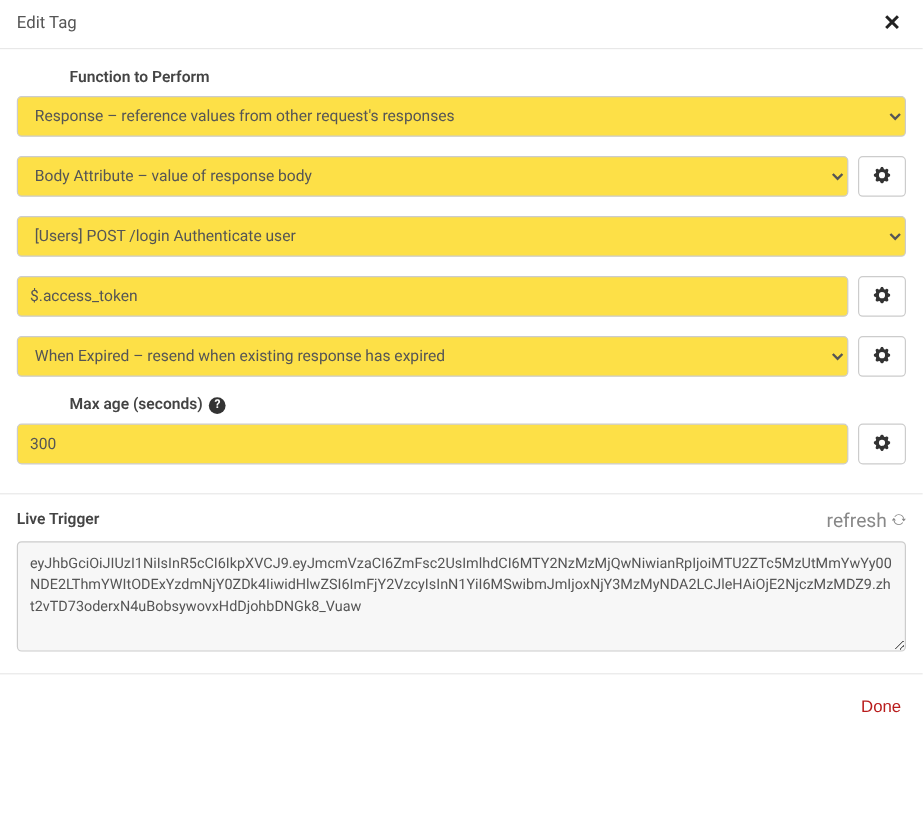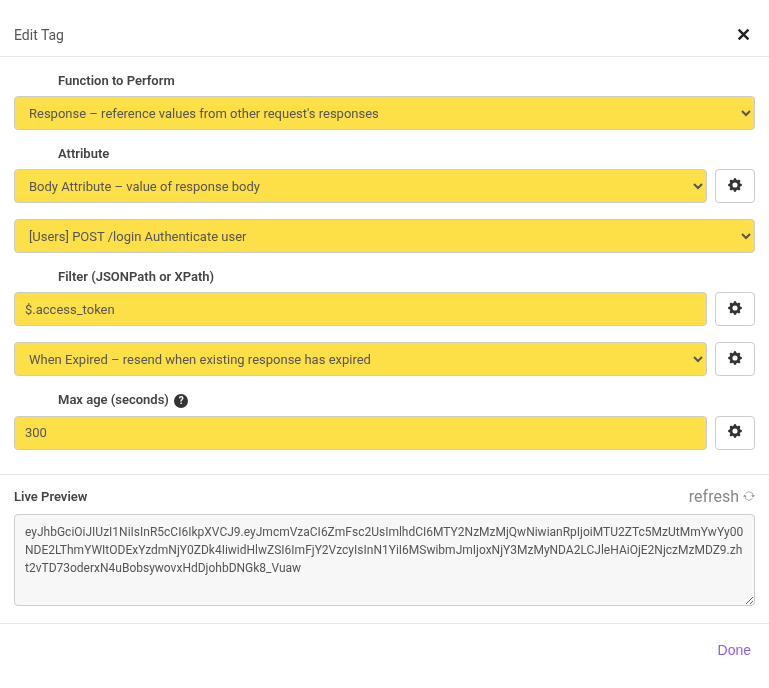--- a/index.html
+++ b/index.html
@@ -14,21 +14,20 @@
   .dialog {
     width: 769px;
     background: #fff;
   }
   .header {
     display: flex;
     align-items: center;
     justify-content: space-between;
     padding: 10px 14px 12px 14px;
     border-bottom: 1px solid #e8e8e8;
-    margin-top: 16px;
   }
   .header-title {
     font-size: 14px;
     color: #555;
   }
   .close-btn {
     background: none;
     border: none;
     font-size: 18px;
     font-weight: bold;
@@ -143,21 +142,21 @@
   }
   .footer {
     border-top: 1px solid #e8e8e8;
     padding: 14px 16px;
     text-align: right;
   }
   .done-btn {
     background: none;
     border: none;
     font-size: 14px;
-    color: #8b5cf6;
+    color: #b91c1c;
     cursor: pointer;
     padding: 4px 2px;
   }
 </style>
 </head>
 <body>
 
 <div class="dialog">
 
   <div class="header">
@@ -172,21 +171,20 @@
     <div class="form-row">
       <label class="label">Function to Perform</label>
       <div class="field-line">
         <select class="select">
           <option>Response – reference values from other request's responses</option>
         </select>
       </div>
     </div>
 
     <div class="form-row">
-      <label class="label">Attribute</label>
       <div class="field-line">
         <select class="select">
           <option>Body Attribute – value of response body</option>
         </select>
         <button class="gear-btn">
           <span>
             <svg viewBox="0 0 16 16" fill="currentColor">
                 <path d="M9.405 1.05c-.413-1.4-2.397-1.4-2.81 0l-.1.34a1.464 1.464 0 0 1-2.105.872l-.31-.17c-1.283-.698-2.686.705-1.987 1.987l.169.311c.446.82.023 1.841-.872 2.105l-.34.1c-1.4.413-1.4 2.397 0 2.81l.34.1a1.464 1.464 0 0 1 .872 2.105l-.17.31c-.698 1.283.705 2.686 1.987 1.987l.311-.169a1.464 1.464 0 0 1 2.105.872l.1.34c.413 1.4 2.397 1.4 2.81 0l.1-.34a1.464 1.464 0 0 1 2.105-.872l.31.17c1.283.698 2.686-.705 1.987-1.987l-.169-.311a1.464 1.464 0 0 1 .872-2.105l.34-.1c1.4-.413 1.4-2.397 0-2.81l-.34-.1a1.464 1.464 0 0 1-.872-2.105l.17-.31c.698-1.283-.705-2.686-1.987-1.987l-.311.169a1.464 1.464 0 0 1-2.105-.872l-.1-.34zM8 10.93a2.929 2.929 0 1 1 0-5.86 2.929 2.929 0 0 1 0 5.858z"></path>
               </svg>
           </span>
@@ -196,21 +194,20 @@
 
     <div class="form-row">
       <div class="field-line">
         <select class="select">
           <option>[Users] POST /login Authenticate user</option>
         </select>
       </div>
     </div>
 
     <div class="form-row">
-      <label class="label">Filter (JSONPath or XPath)</label>
       <div class="field-line">
         <input type="text" class="text-input" value="$.access_token" style="">
         <button class="gear-btn">
           <span>
             <svg viewBox="0 0 16 16" fill="currentColor">
                 <path d="M9.405 1.05c-.413-1.4-2.397-1.4-2.81 0l-.1.34a1.464 1.464 0 0 1-2.105.872l-.31-.17c-1.283-.698-2.686.705-1.987 1.987l.169.311c.446.82.023 1.841-.872 2.105l-.34.1c-1.4.413-1.4 2.397 0 2.81l.34.1a1.464 1.464 0 0 1 .872 2.105l-.17.31c-.698 1.283.705 2.686 1.987 1.987l.311-.169a1.464 1.464 0 0 1 2.105.872l.1.34c.413 1.4 2.397 1.4 2.81 0l.1-.34a1.464 1.464 0 0 1 2.105-.872l.31.17c1.283.698 2.686-.705 1.987-1.987l-.169-.311a1.464 1.464 0 0 1 .872-2.105l.34-.1c1.4-.413 1.4-2.397 0-2.81l-.34-.1a1.464 1.464 0 0 1-.872-2.105l.17-.31c.698-1.283-.705-2.686-1.987-1.987l-.311.169a1.464 1.464 0 0 1-2.105-.872l-.1-.34zM8 10.93a2.929 2.929 0 1 1 0-5.86 2.929 2.929 0 0 1 0 5.858z"></path>
               </svg>
           </span>
         </button>
       </div>
@@ -245,21 +242,21 @@
               </svg>
           </span>
         </button>
       </div>
     </div>
 
   </div>
 
   <div class="preview-section">
     <div class="preview-header">
-      <span class="preview-label">Live Preview</span>
+      <span class="preview-label">Live Trigger</span>
       <span class="refresh-link">
         <span>refresh</span>
         <span>
           <svg viewBox="0 0 16 16" fill="currentColor">
               <path d="M11.534 7h3.932a.25.25 0 0 1 .192.41l-1.966 2.36a.25.25 0 0 1-.384 0l-1.966-2.36a.25.25 0 0 1 .192-.41zm-11 2h3.932a.25.25 0 0 0 .192-.41L2.692 6.23a.25.25 0 0 0-.384 0L.342 8.59A.25.25 0 0 0 .534 9z"></path>
               <path d="M8 3c-1.552 0-2.94.707-3.857 1.818a.5.5 0 1 1-.771-.636A6.002 6.002 0 0 1 13.917 7H12.9A5.002 5.002 0 0 0 8 3zM3.1 9a5.002 5.002 0 0 0 8.757 2.182.5.5 0 1 1 .771.636A6.002 6.002 0 0 1 2.083 9H3.1z"></path>
             </svg>
         </span>
       </span>
     </div>

